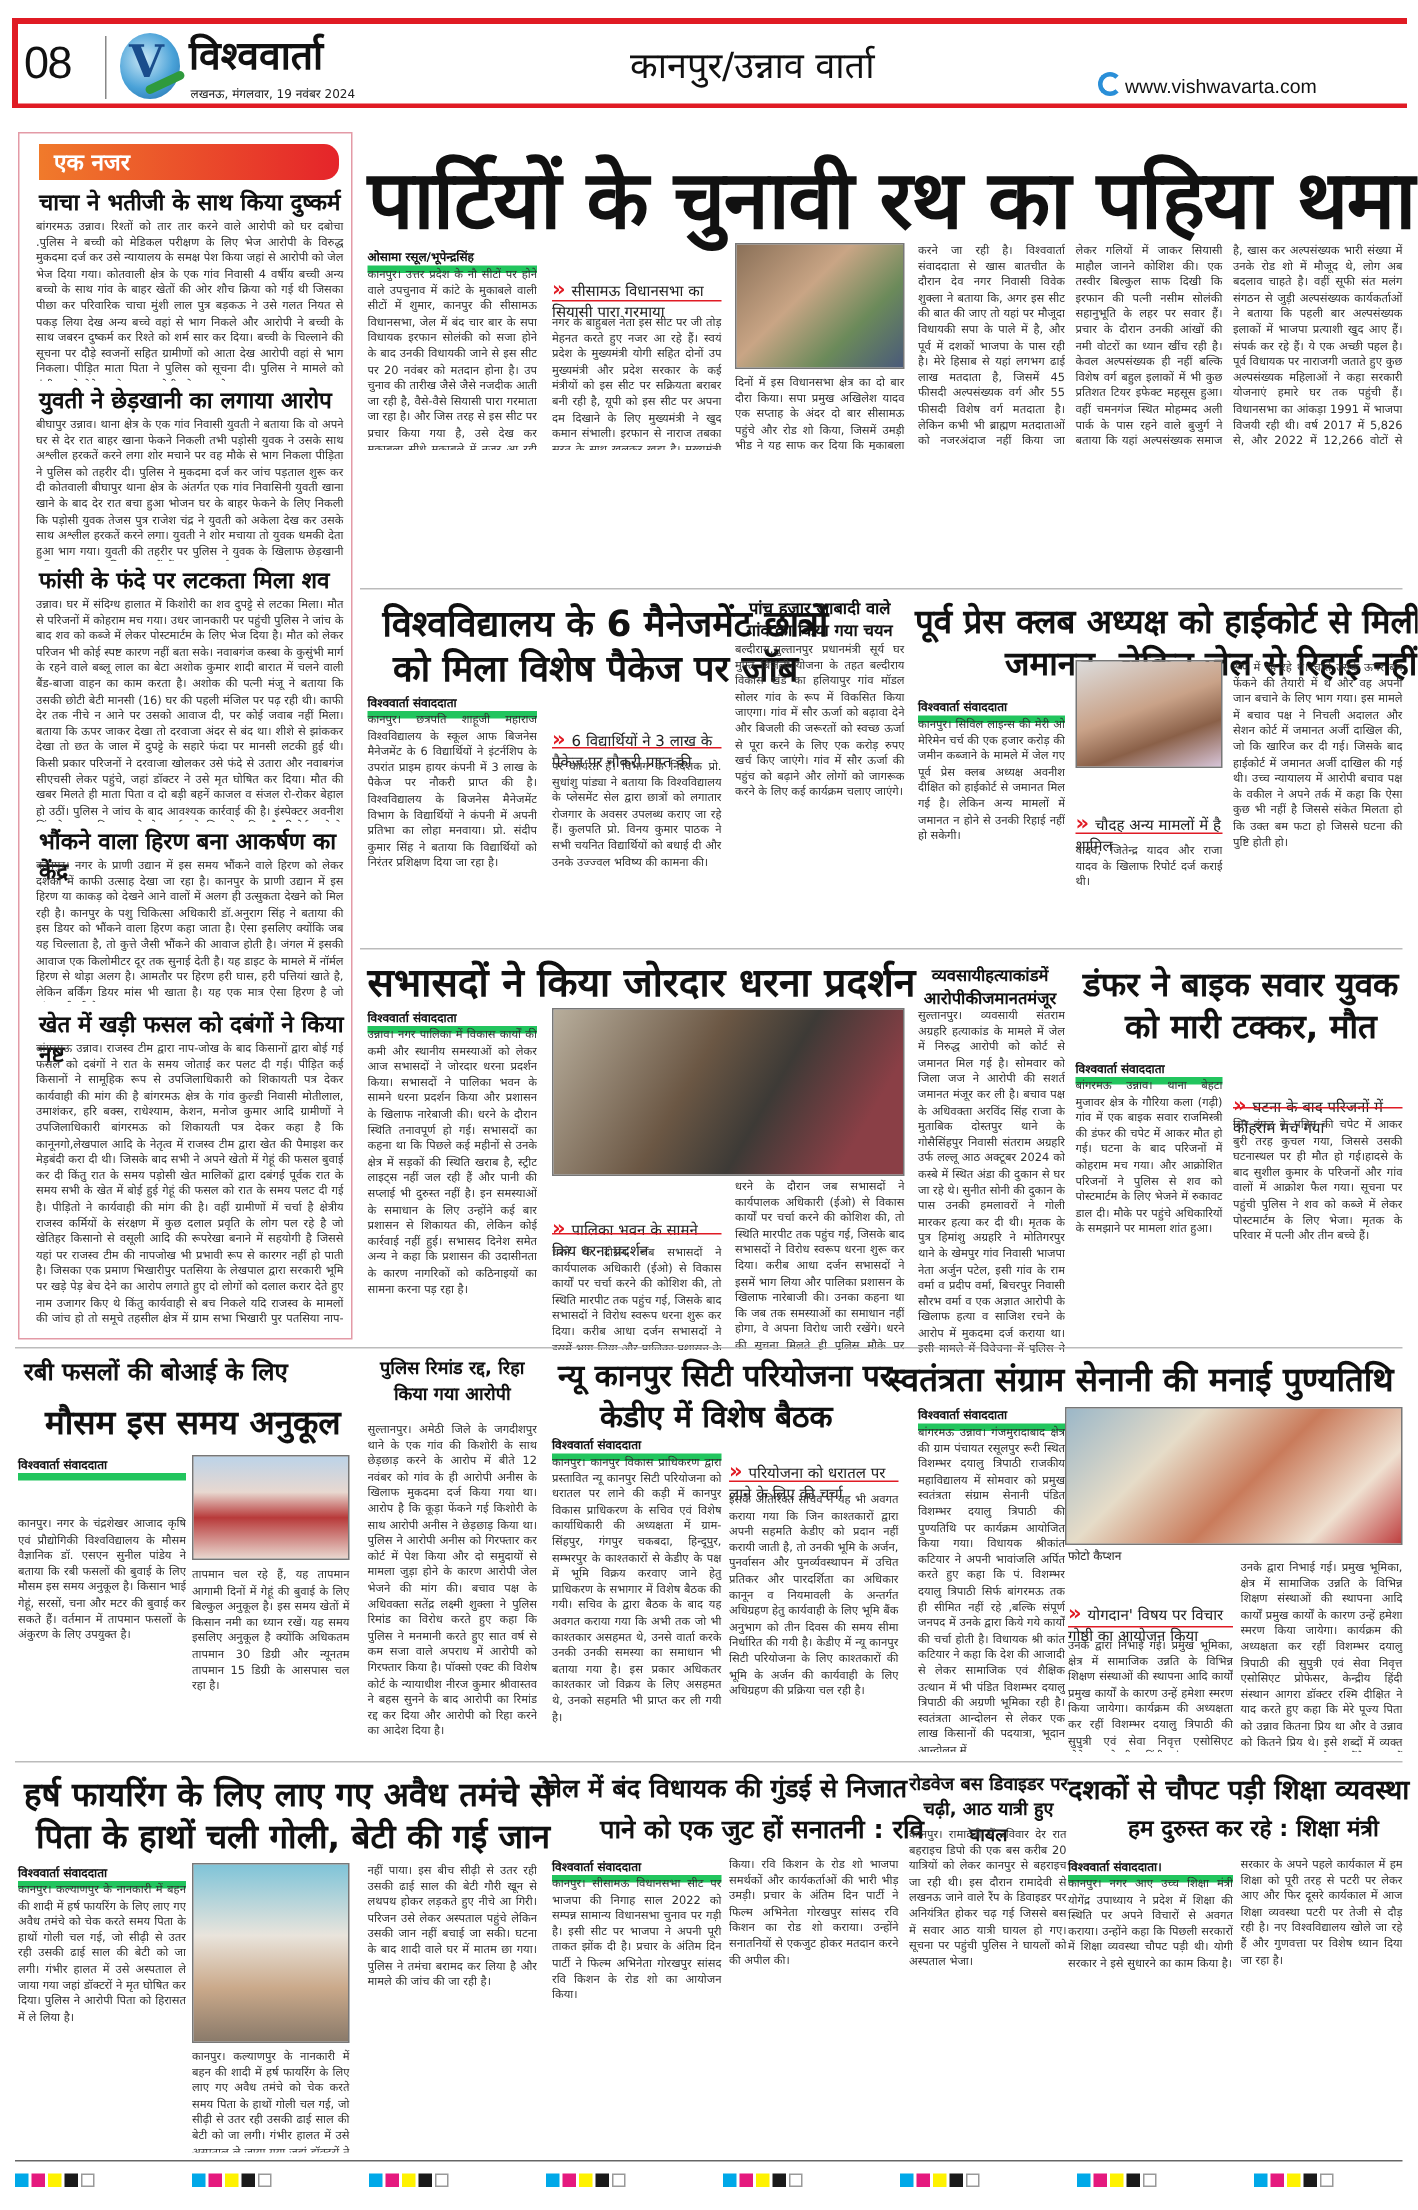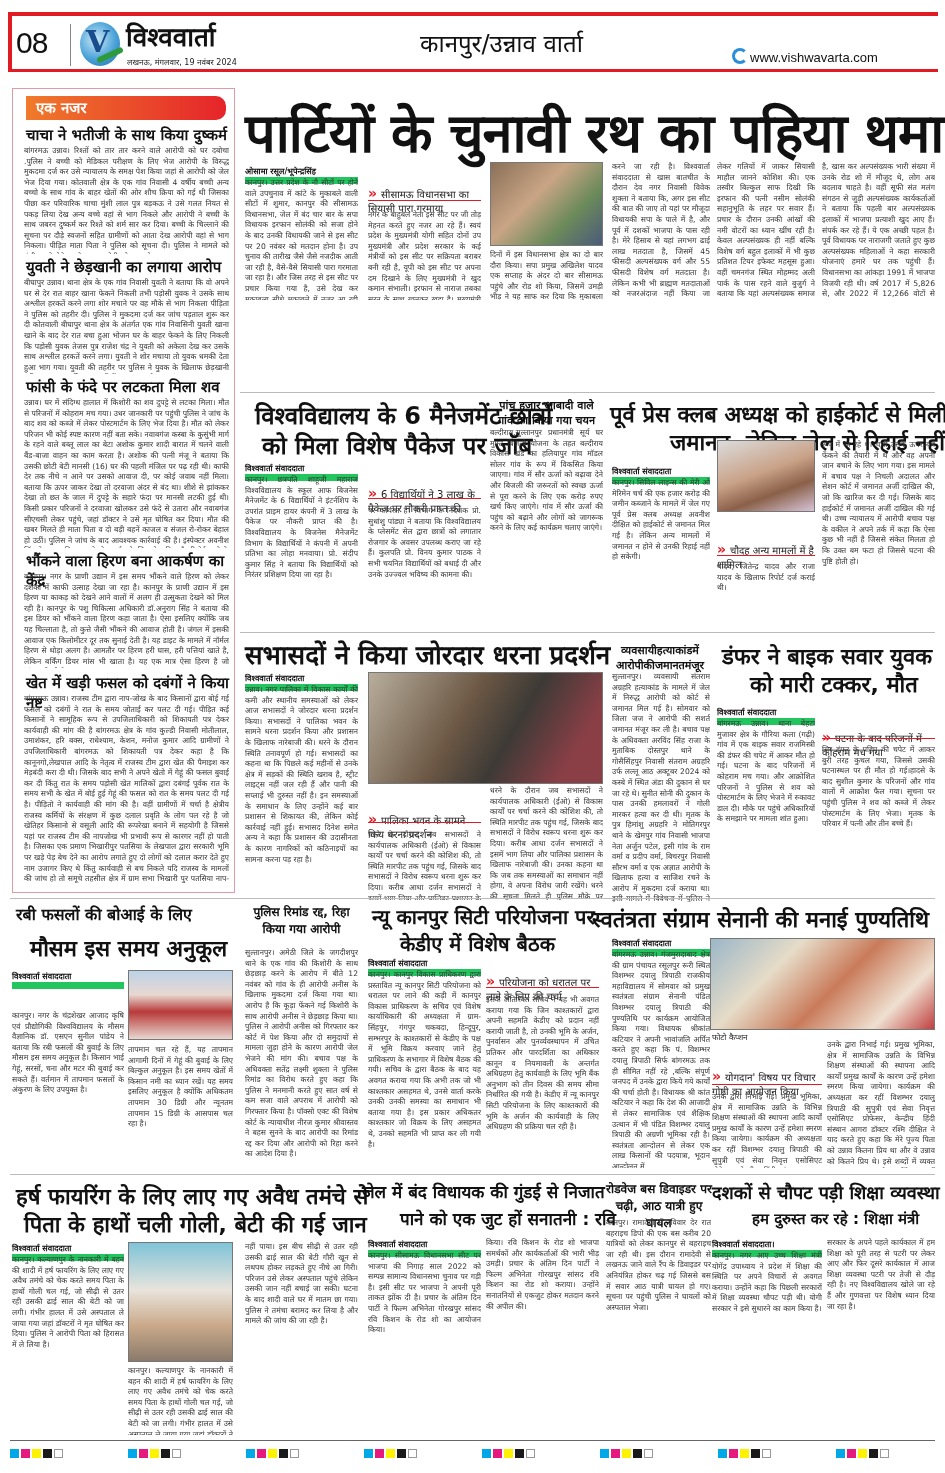--- a/index.html
+++ b/index.html
@@ -22,21 +22,21 @@
 
   
   .lbox { left: 12px; top: 88px; width: 223px; height: 805px; border: 1px solid #e39aa6; background: #fff; }
   .ek-nazar { left: 26px; top: 96px; width: 200px; height: 24px; background: linear-gradient(90deg, #f07a2b, #e5242a); border-radius: 0 10px 10px 0; color: #fff; font-weight: bold; font-size: 15px; padding: 1px 10px; }
   .l-head { left: 26px; font-size: 15px; font-weight: bold; color: #111; width: 205px; }
   .body-text { font-size: 7.6px; line-height: 10.6px; color: #333; text-align: justify; overflow: hidden; }
 
   
   .h-main { left: 245px; top: 94px; width: 690px; font-size: 54px; font-weight: bold; color: #111; letter-spacing: -1px; white-space: nowrap; }
   .h-big { font-weight: bold; color: #111; white-space: nowrap; }
-  .byline { font-size: 8px; font-weight: bold; color: #111; border-bottom: 7px solid #22c55e; padding-bottom: 1px; }
+  .byline { font-size: 8px; font-weight: bold; color: #111; border-bottom: 5px solid #22c55e; padding-bottom: 1px; }
   .pull { font-size: 10px; color: #222; line-height: 14px; margin-top: 24px; }
   .pull .chev { color: #e01b24; font-weight: bold; font-size: 14px; margin-right: 4px; }
   .pull-rule { height: 1px; background: #e01b24; }
   .photo { background: linear-gradient(135deg, #8a7058, #c9a585 40%, #6b8a5a 70%, #4a5a7a); border: 1px solid #777; }
   .caption { font-size: 8px; color: #222; }
   .rule-h { height: 1px; background: #bbb; }
 
   .cmyk-bar { left: 10px; top: 1440px; width: 925px; height: 1px; background: #666; }
   .cmyk-group { position: absolute; top: 1449px; display: flex; gap: 2px; }
   .cmyk-group span { width: 9px; height: 9px; display: block; }

